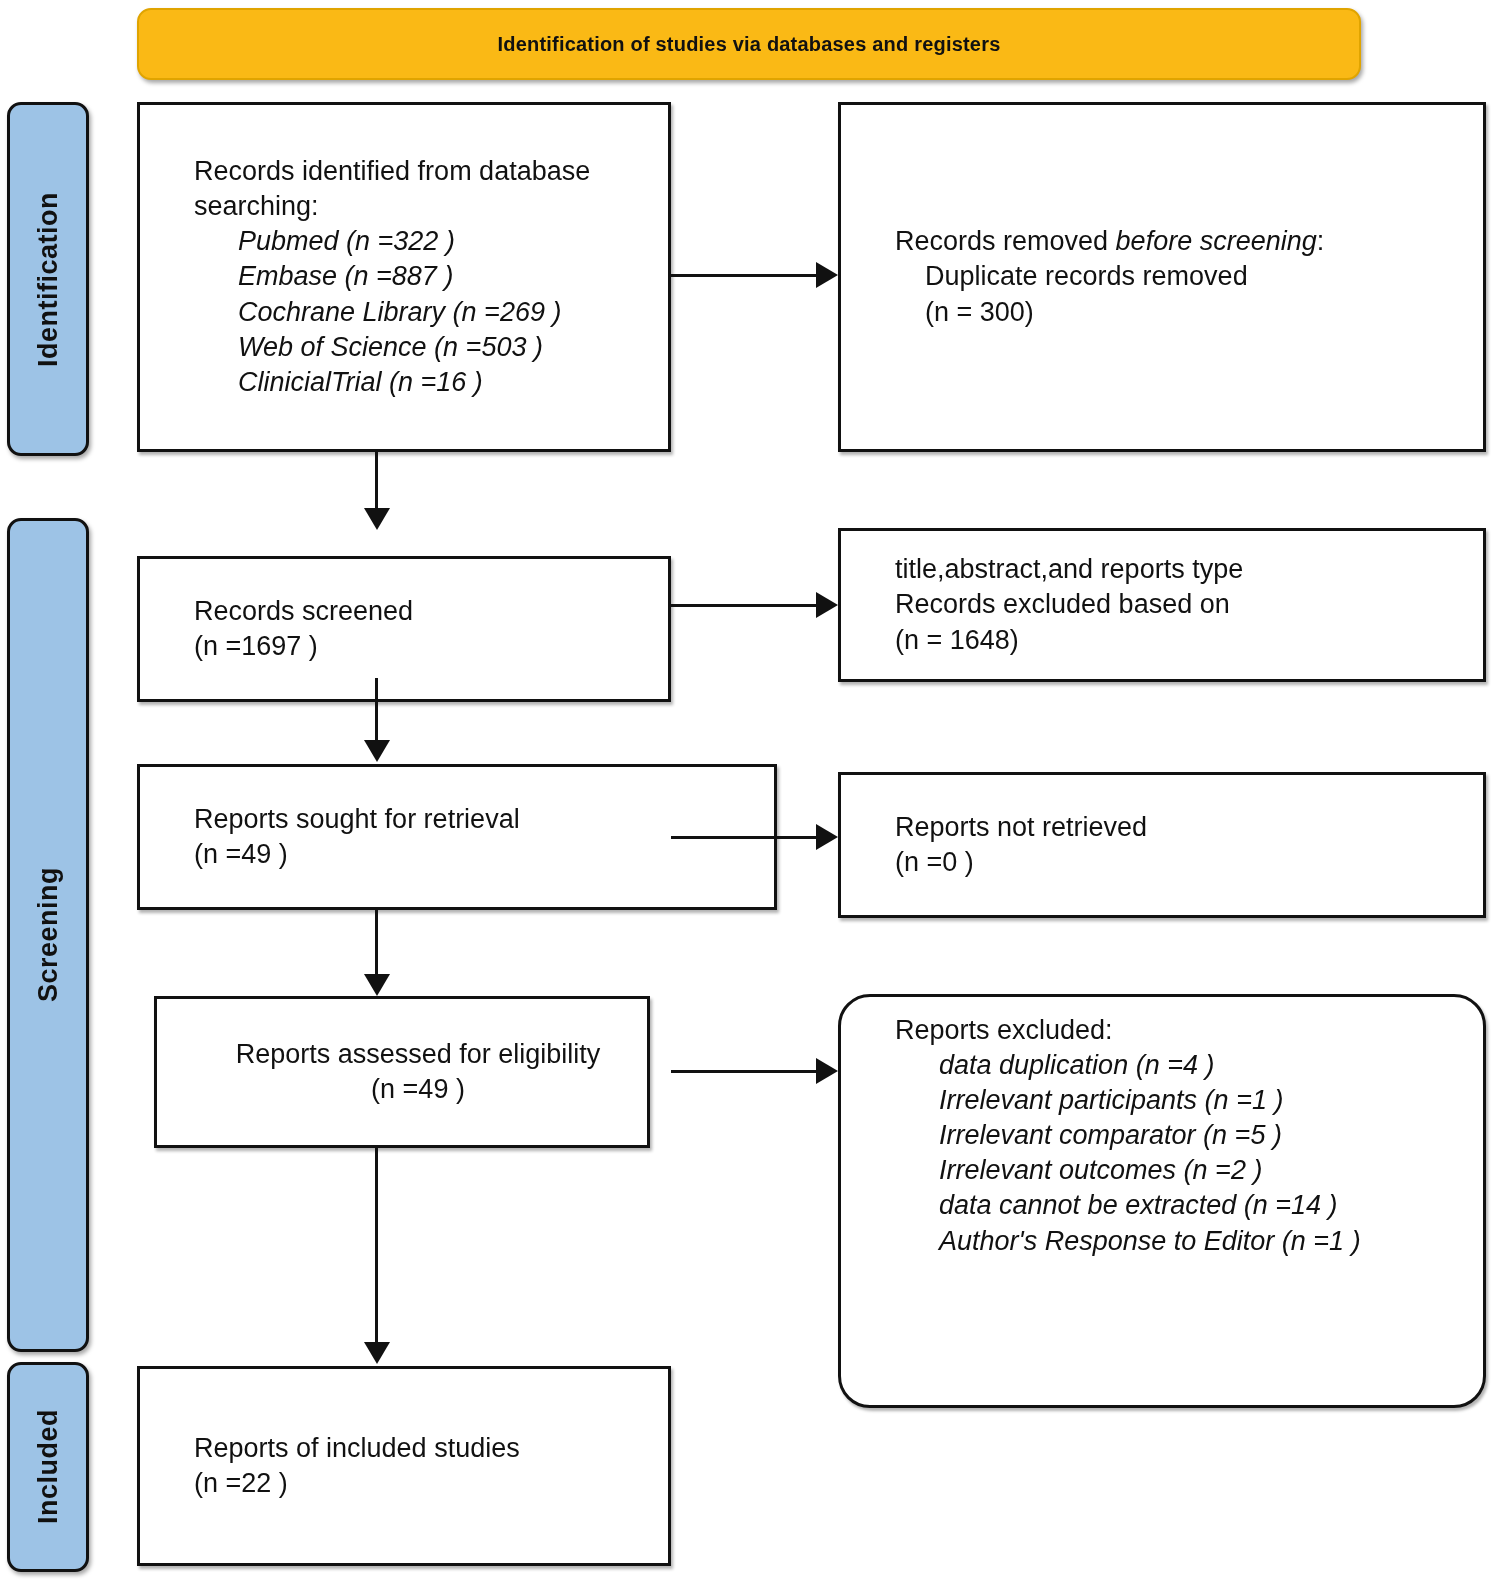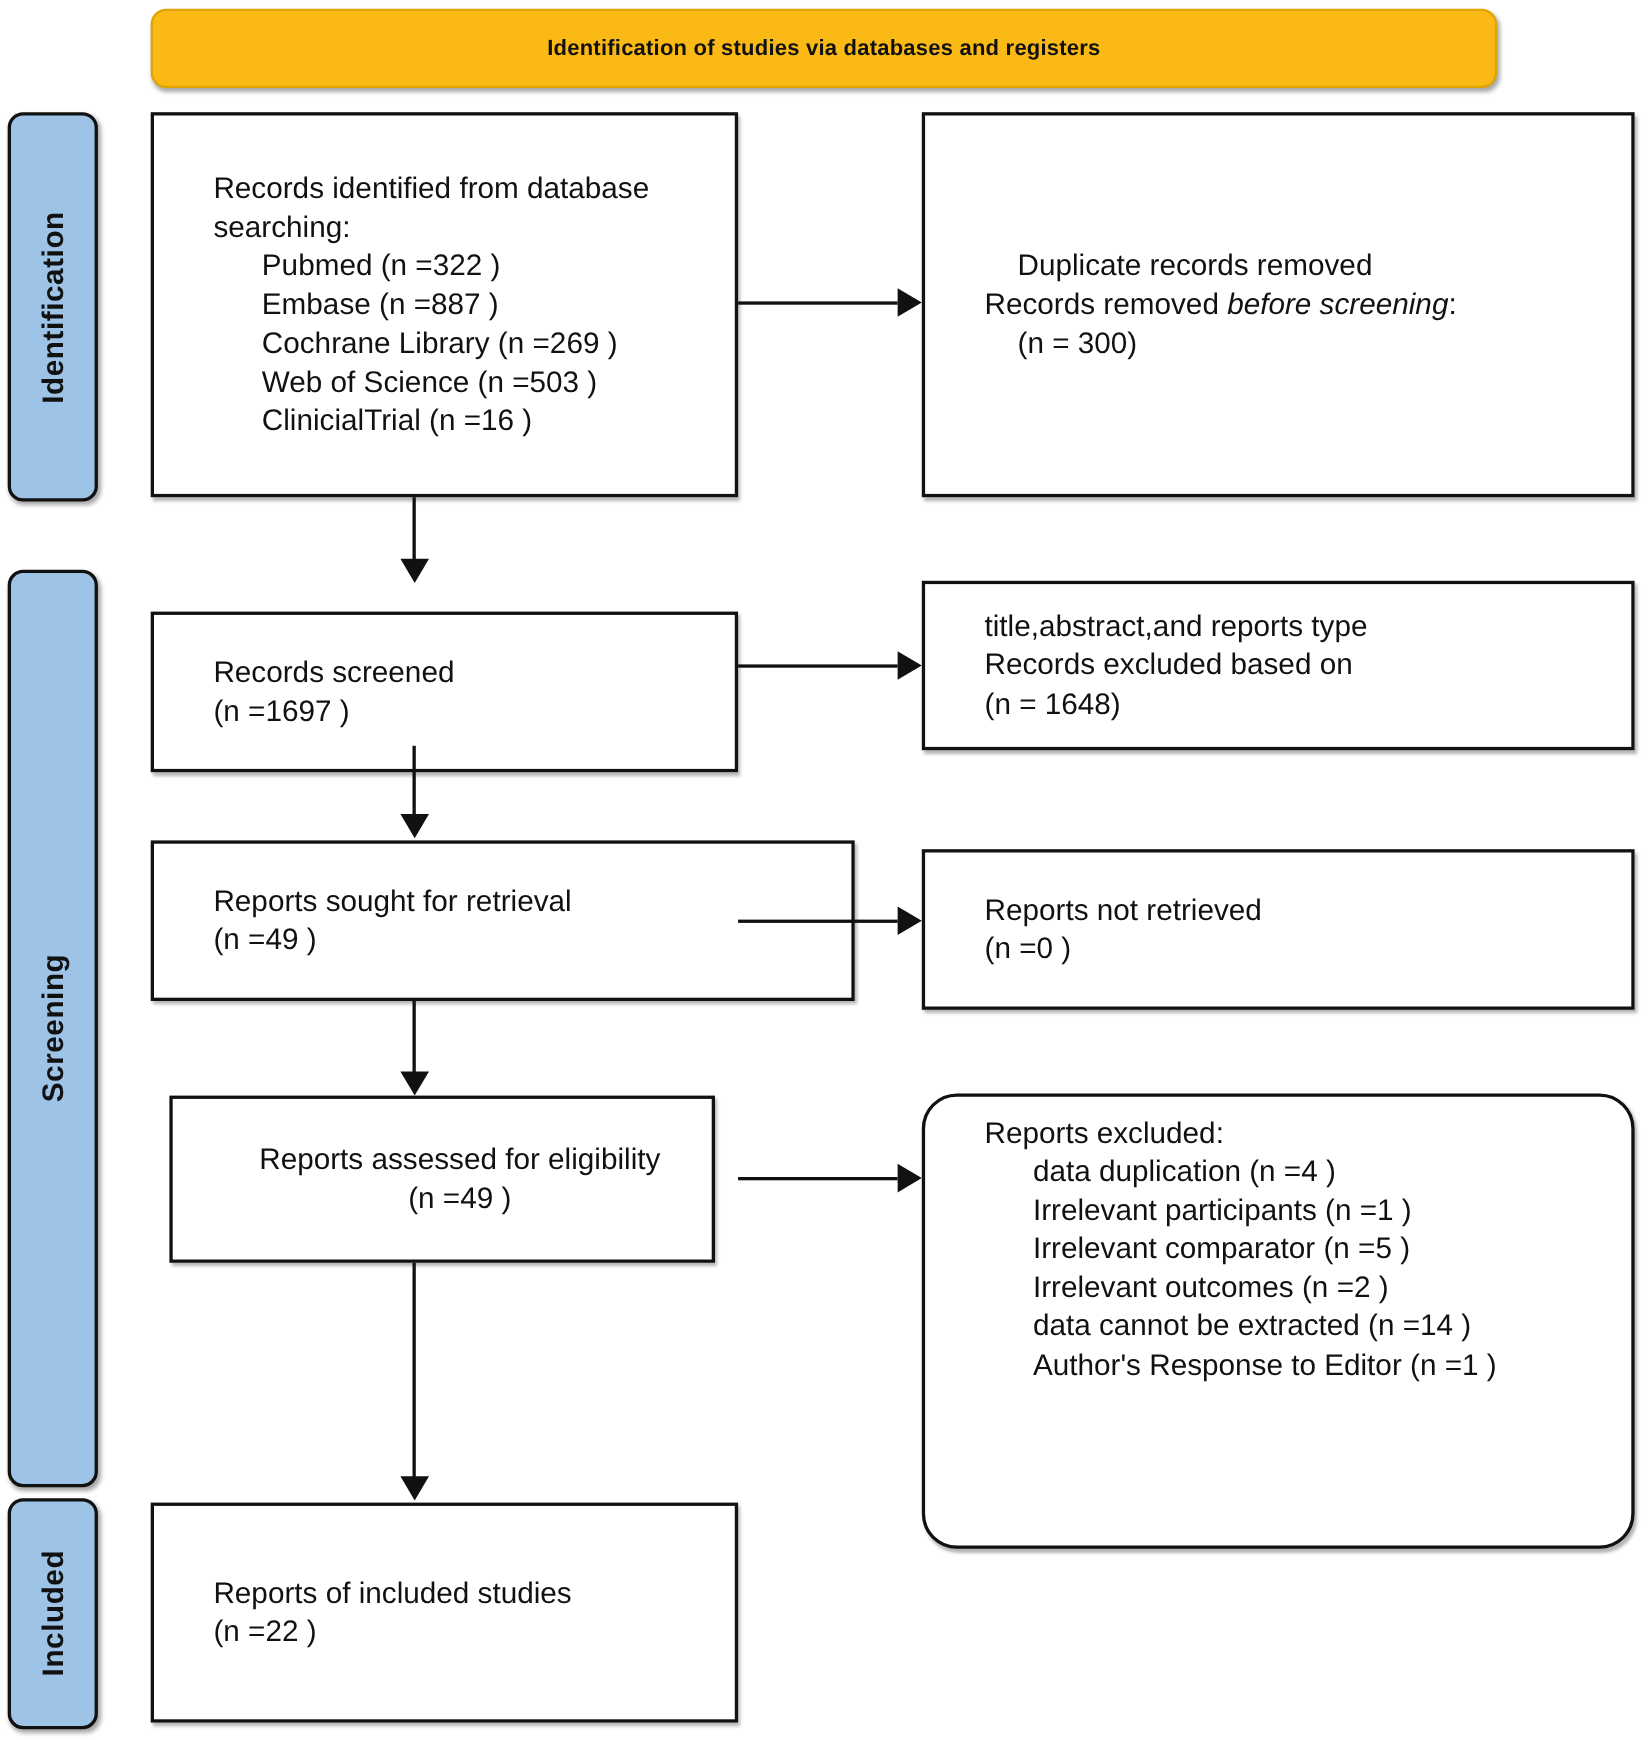--- a/index.html
+++ b/index.html
@@ -76,21 +76,21 @@
   }
   .box-inner {
     padding: 0 22px;
   }
   .box-line {
     font-size: 27px;
     color: #111111;
     line-height: 1.30;
     white-space: pre;
   }
-  .indent1 { padding-left: 44px; }
+  .indent1 { padding-left: 44px; font-style: italic; }
   .indent-sm { padding-left: 30px; }
   .ital { font-style: italic; }
 
   
   .vline {
     position: absolute;
     width: 3px;
     background: #111111;
   }
   .hline {
@@ -144,22 +144,22 @@
       <div class="box-line indent1">Web of Science (n =503 )</div>
       <div class="box-line indent1">ClinicialTrial (n =16 )</div>
     </div>
   </div>
 
   <div class="hline" style="left:671px; top:274px; width:145px;"></div>
   <div class="arrow-right" style="left:816px; top:262px;"></div>
 
   <div class="box" style="left:838px; top:102px; width:648px; height:350px;">
     <div class="box-inner">
+      <div class="box-line"><span>Records removed </span><span class="ital">before screening</span><span>:</span></div>
       <div class="box-line indent-sm">Duplicate records removed</div>
-      <div class="box-line"><span>Records removed </span><span class="ital">before screening</span><span>:</span></div>
       <div class="box-line indent-sm">(n = 300)</div>
     </div>
   </div>
 
   <div class="vline" style="left:375px; top:452px; height:58px;"></div>
   <div class="arrow-down" style="left:364px; top:508px;"></div>
 
   <div class="box" style="left:137px; top:532px; width:534px; height:146px;margin-top:24px;">
     <div class="box-inner">
       <div class="box-line">Records screened</div>

